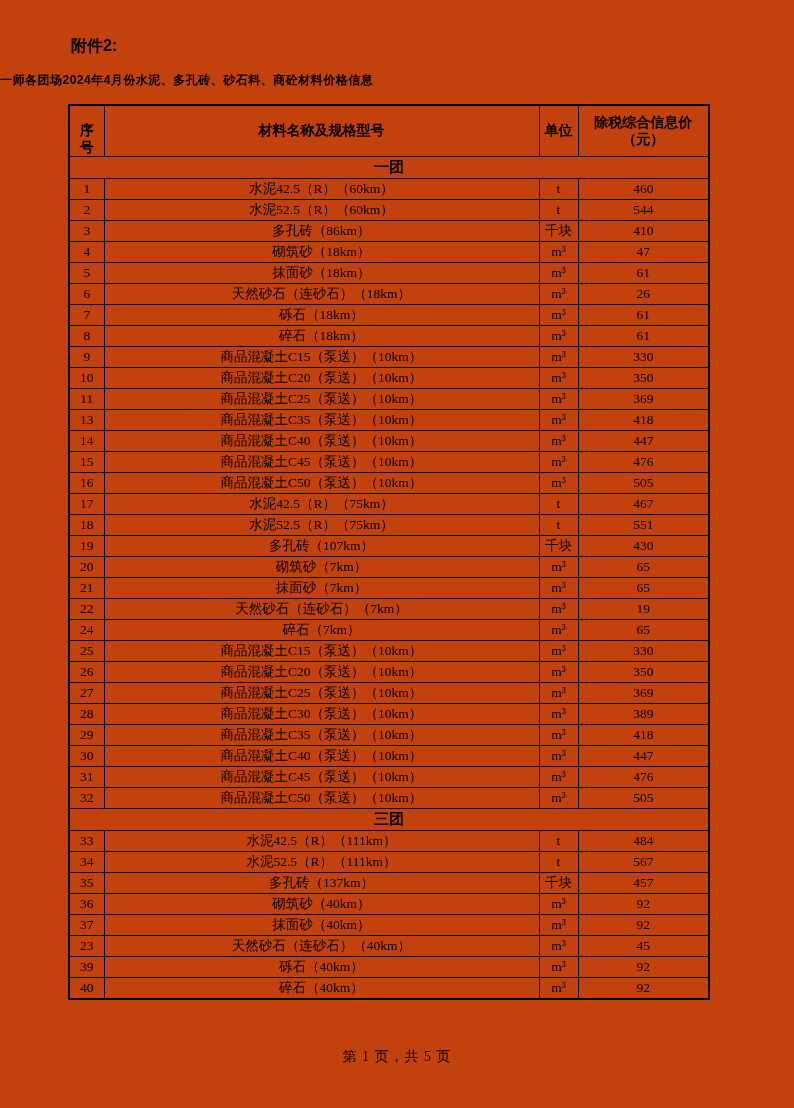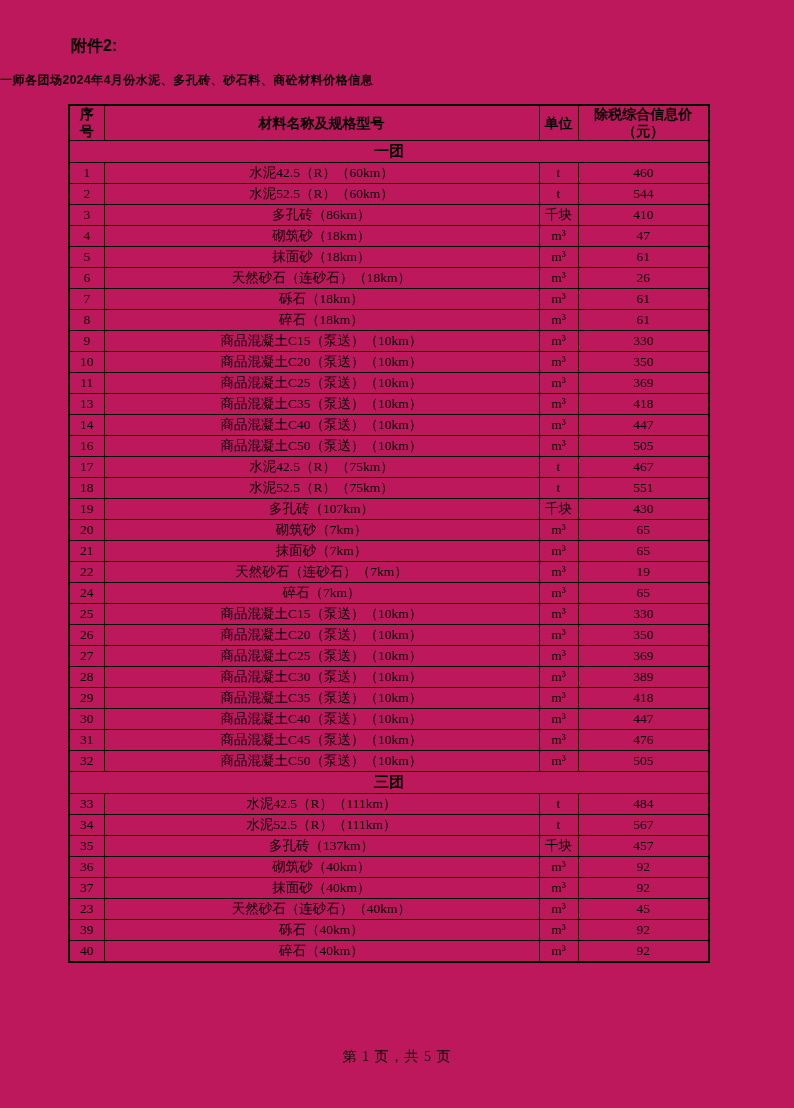--- a/index.html
+++ b/index.html
@@ -6,21 +6,21 @@
     margin: 0;
     padding: 0;
     background: #ffffff;
     color: #000000;
     font-family: "Liberation Serif", serif;
   }
   .page {
     position: relative;
     width: 794px;
     height: 1108px;
-    background: #be185d;
+    background: #c2410c;
     overflow: hidden;
   }
   .attachment-label {
     position: absolute;
     left: 71px;
     top: 36px;
     font-family: "Liberation Sans", sans-serif;
     font-weight: bold;
     font-size: 16px;
   }
@@ -57,20 +57,21 @@
     font-weight: bold;
     font-size: 14px;
     line-height: 1.2;
     height: 34px;
   }
   .wrap-narrow {
     display: inline-block;
     width: 1.1em;
     line-height: 1.2;
     word-break: break-all;
+    margin-top: 16px;
   }
   .section-row td {
     font-family: "Liberation Sans", sans-serif;
     font-weight: bold;
     font-size: 15px;
     height: 21px;
     margin-top: 24px;
   }
   .data-row td {
     font-family: "Liberation Serif", serif;
@@ -195,20 +196,26 @@
           <td>m³</td>
           <td>418</td>
         </tr>
         <tr class="data-row">
           <td>14</td>
           <td>商品混凝土C40（泵送）（10km）</td>
           <td>m³</td>
           <td>447</td>
         </tr>
         <tr class="data-row">
+          <td>15</td>
+          <td>商品混凝土C45（泵送）（10km）</td>
+          <td>m³</td>
+          <td>476</td>
+        </tr>
+        <tr class="data-row">
           <td>16</td>
           <td>商品混凝土C50（泵送）（10km）</td>
           <td>m³</td>
           <td>505</td>
         </tr>
         <tr class="data-row">
           <td>17</td>
           <td>水泥42.5（R）（75km）</td>
           <td>t</td>
           <td>467</td>

